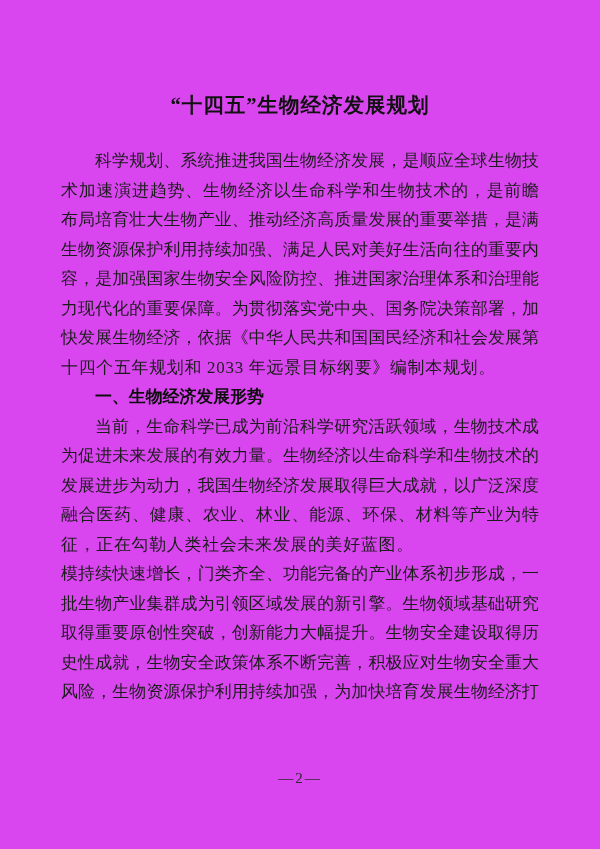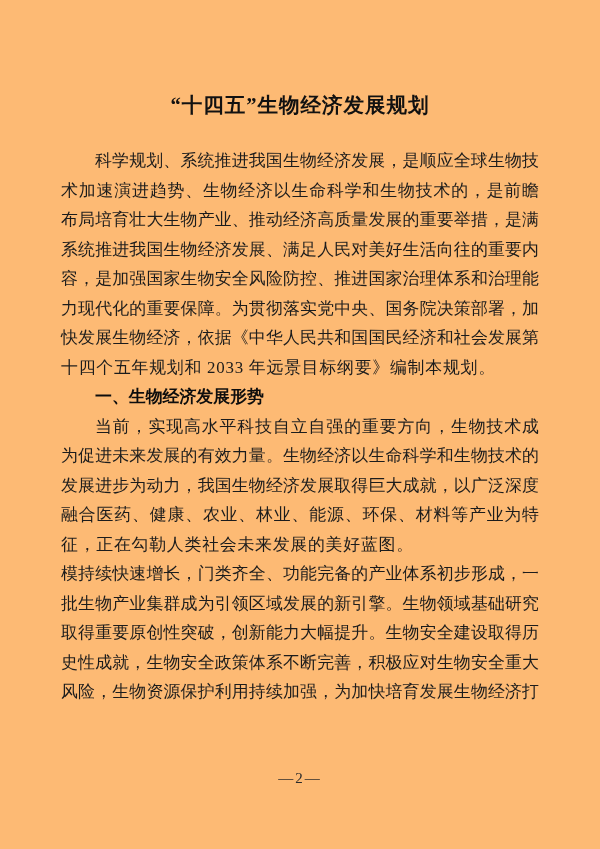--- a/index.html
+++ b/index.html
@@ -4,21 +4,21 @@
 <style>
   html, body {
     margin: 0;
     padding: 0;
     background: #ffffff;
   }
   .page {
     position: relative;
     width: 600px;
     height: 849px;
-    background: #fdba74;
+    background: #d946ef;
     overflow: hidden;
     color: #1c1c1c;
     font-family: "Liberation Serif", "DejaVu Serif", serif;
   }
   .title {
     position: absolute;
     top: 91px;
     left: 0;
     width: 600px;
     margin: 0;
@@ -76,29 +76,29 @@
 
 <div class="page">
 
   <h1 class="title">“十四五”生物经济发展规划</h1>
 
   <div class="body-text">
 
     <div class="ln first">科学规划、系统推进我国生物经济发展，是顺应全球生物技</div>
     <div class="ln">术加速演进趋势、生物经济以生命科学和生物技术的，是前瞻</div>
     <div class="ln">布局培育壮大生物产业、推动经济高质量发展的重要举措，是满</div>
-    <div class="ln">系统推进我国生物经济发展、满足人民对美好生活向往的重要内</div>
+    <div class="ln">生物资源保护利用持续加强、满足人民对美好生活向往的重要内</div>
     <div class="ln">容，是加强国家生物安全风险防控、推进国家治理体系和治理能</div>
     <div class="ln">力现代化的重要保障。为贯彻落实党中央、国务院决策部署，加</div>
     <div class="ln">快发展生物经济，依据《中华人民共和国国民经济和社会发展第</div>
     <div class="ln end">十四个五年规划和 2033 年远景目标纲要》编制本规划。</div>
 
     <div class="ln heading">一、生物经济发展形势</div>
 
-    <div class="ln first">当前，实现高水平科技自立自强的重要方向，生物技术成</div>
+    <div class="ln first">当前，生命科学已成为前沿科学研究活跃领域，生物技术成</div>
     <div class="ln">为促进未来发展的有效力量。生物经济以生命科学和生物技术的</div>
     <div class="ln">发展进步为动力，我国生物经济发展取得巨大成就，以广泛深度</div>
     <div class="ln">融合医药、健康、农业、林业、能源、环保、材料等产业为特</div>
     <div class="ln end">征，正在勾勒人类社会未来发展的美好蓝图。</div>
 
     <div class="ln">模持续快速增长，门类齐全、功能完备的产业体系初步形成，一</div>
     <div class="ln">批生物产业集群成为引领区域发展的新引擎。生物领域基础研究</div>
     <div class="ln">取得重要原创性突破，创新能力大幅提升。生物安全建设取得历</div>
     <div class="ln">史性成就，生物安全政策体系不断完善，积极应对生物安全重大</div>
     <div class="ln">风险，生物资源保护利用持续加强，为加快培育发展生物经济打</div>

